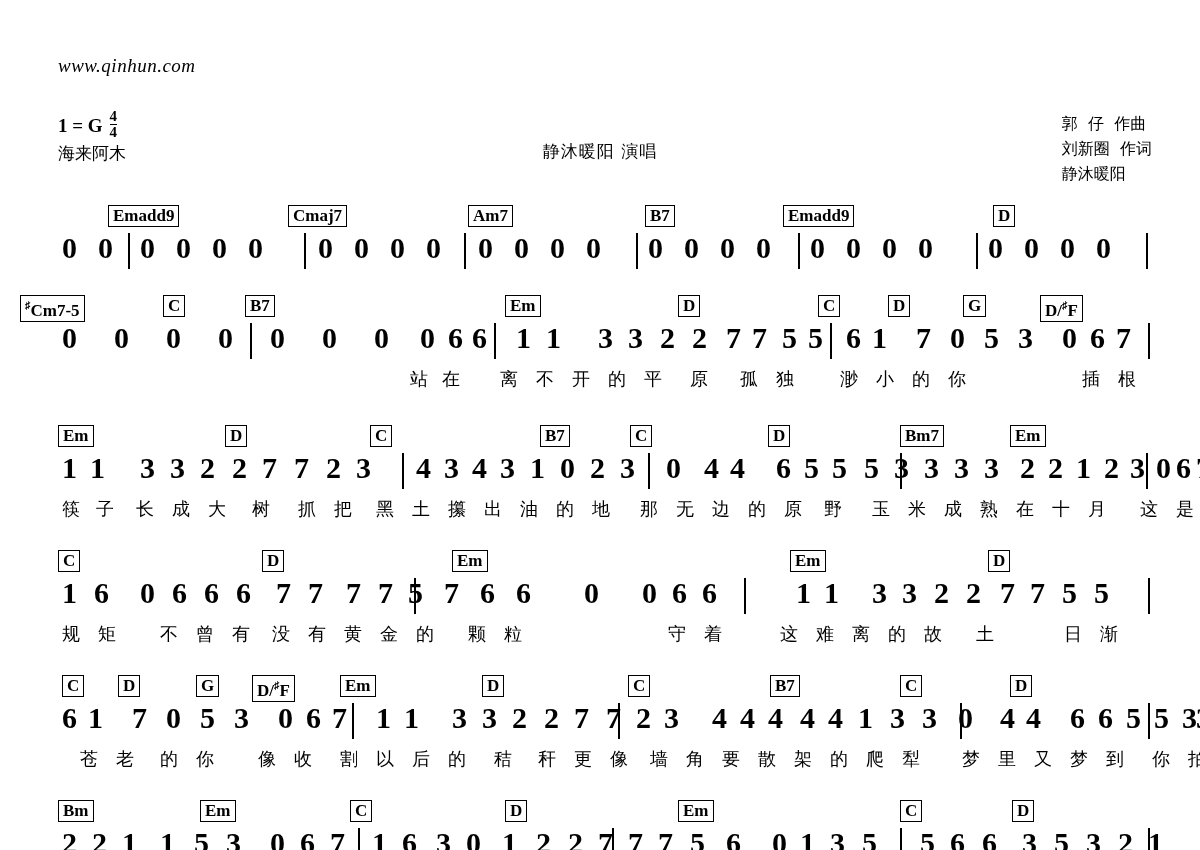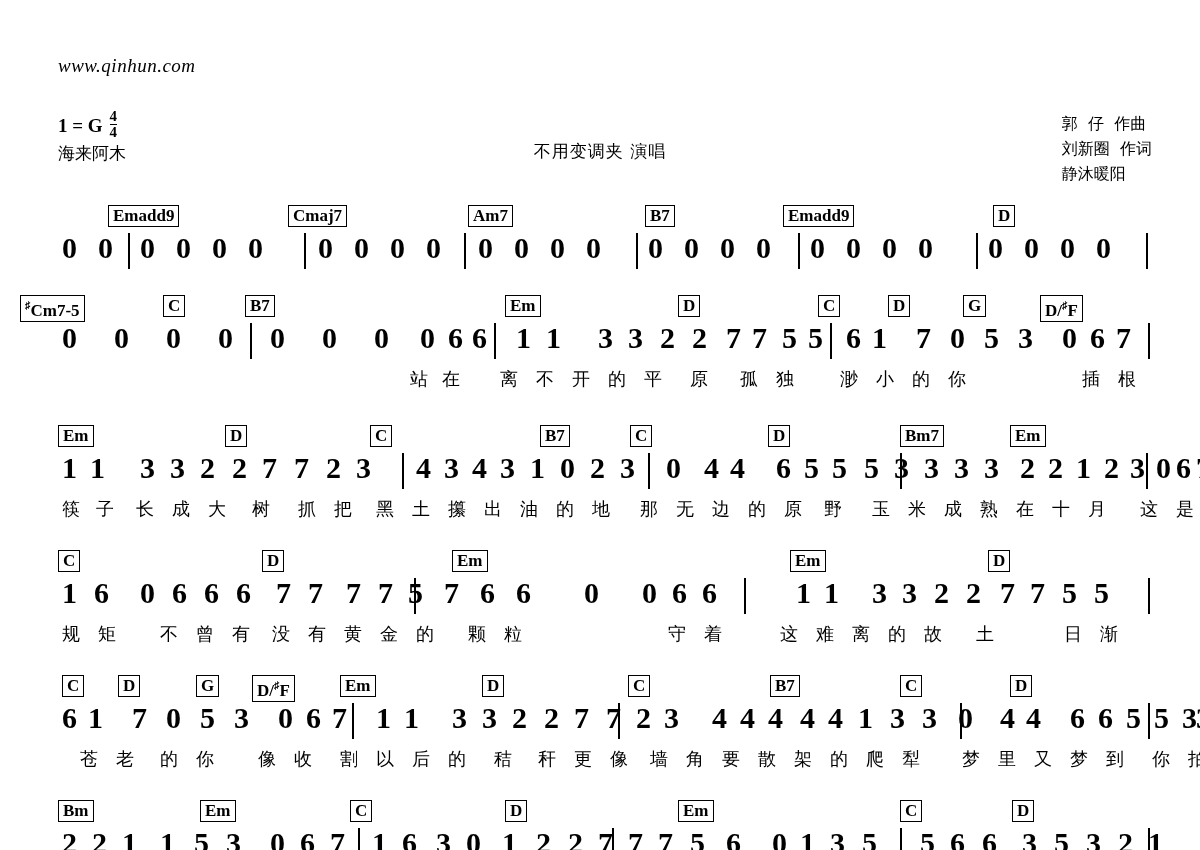--- a/index.html
+++ b/index.html
@@ -138,21 +138,21 @@
     width: 2px;
     background: #000;
   }
 </style>
 </head>
 <body>
 
 <div id="sheet">
 
   <div class="website">www.qinhun.com</div>
-  <div class="singer">不用变调夹 演唱</div>
+  <div class="singer">静沐暖阳 演唱</div>
 
   <div class="key-line">
     <span>1 = G</span>
     <span class="meter">
       <span class="num">4</span>
       <span class="den">4</span>
     </span>
   </div>
   <div class="capo">海来阿木</div>
 

